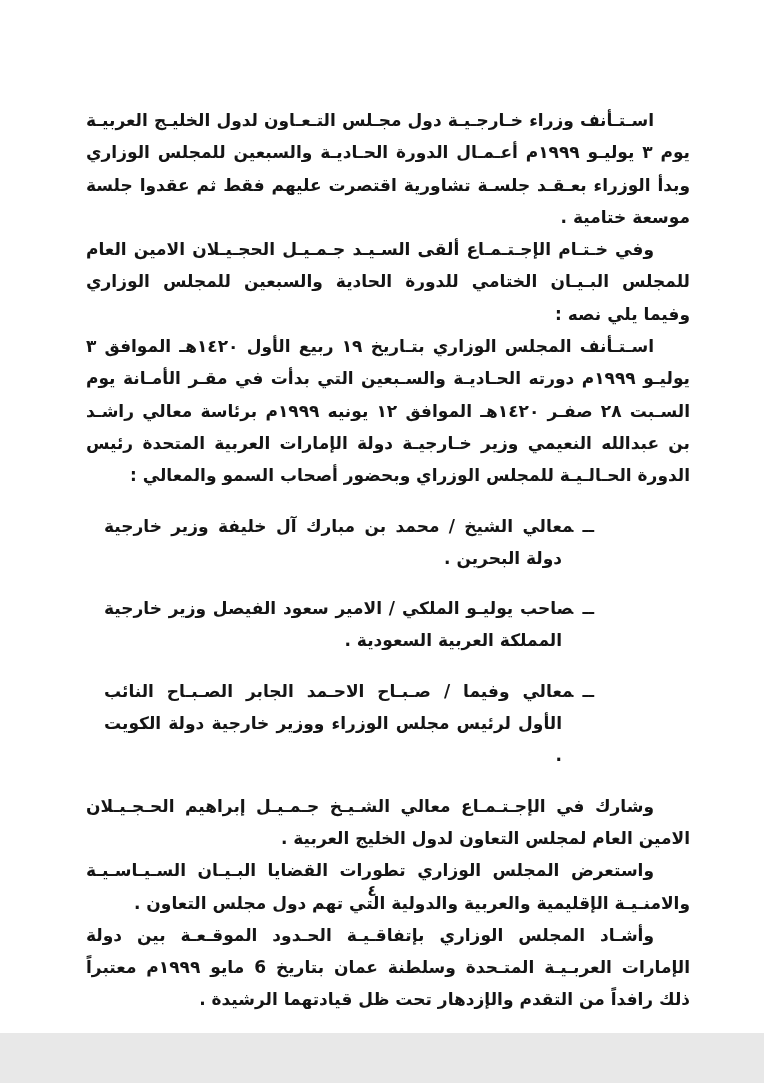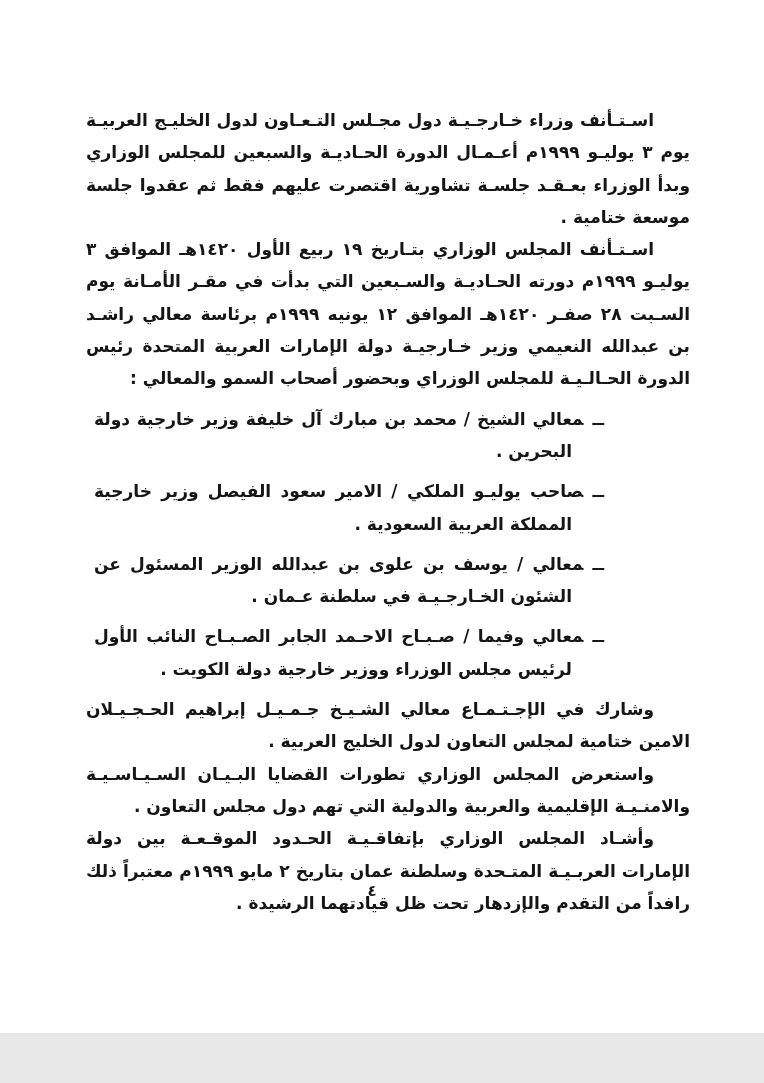--- a/index.html
+++ b/index.html
@@ -24,21 +24,21 @@
     font-size: 17px;
     font-weight: bold;
     line-height: 32.3px;
     letter-spacing: 0.1px;
   }
   .para {
     margin: 0;
     text-indent: 36px;
   }
   .bullet {
-    margin: 8px;
+    margin: 18px;
     padding-right: 110px;
     text-indent: -32px;
   }
   .dash {
     display: inline;
     margin-left: 9px;
     white-space: nowrap;
   }
   .page-number {
     position: absolute;
@@ -53,43 +53,41 @@
 </style>
 </head>
 <body>
 
 <div class="page" dir="rtl">
 
   <div class="content">
 
     <p class="para">اسـتـأنف وزراء خـارجـيـة دول مجـلس التـعـاون لدول الخليـج العربيـة يوم ٣ يوليـو ١٩٩٩م أعـمـال الدورة الحـاديـة والسبعين للمجلس الوزاري وبدأ الوزراء بعـقـد جلسـة تشاورية اقتصرت عليهم فقط ثم عقدوا جلسة موسعة ختامية .</p>
 
+    <p class="para">وفي خـتـام الإجـتـمـاع ألقى السـيـد جـمـيـل الحجـيـلان الامين العام للمجلس البـيـان الختامي للدورة الحادية والسبعين للمجلس الوزاري وفيما يلي نصه :</p>
 
     <p class="para">اسـتـأنف المجلس الوزاري بتـاريخ ١٩ ربيع الأول ١٤٢٠هـ الموافق ٣ يوليـو ١٩٩٩م دورته الحـاديـة والسـبعين التي بدأت في مقـر الأمـانة يوم السـبت ٢٨ صفـر ١٤٢٠هـ الموافق ١٢ يونيه ١٩٩٩م برئاسة معالي راشـد بن عبدالله النعيمي وزير خـارجيـة دولة الإمارات العربية المتحدة رئيس الدورة الحـالـيـة للمجلس الوزراي وبحضور أصحاب السمو والمعالي :</p>
 
     <div class="bullet">
       <span class="dash">ــ</span><span>معالي الشيخ / محمد بن مبارك آل خليفة وزير خارجية دولة البحرين .</span>
     </div>
 
     <div class="bullet">
       <span class="dash">ــ</span><span>صاحب يوليـو الملكي / الامير سعود الفيصل وزير خارجية المملكة العربية السعودية .</span>
     </div>
 
-    <div class="bullet">
-      <span class="dash">ــ</span><span>معالي / يوسف بن علوى بن عبدالله الوزير المسئول عن الشئون الخـارجـيـة في سلطنة عـمان .</span>
-    </div>
 
 
     <div class="bullet">
       <span class="dash">ــ</span><span>معالي وفيما / صـبـاح الاحـمد الجابر الصـبـاح النائب الأول لرئيس مجلس الوزراء ووزير خارجية دولة الكويت .</span>
     </div>
 
-    <p class="para">وشارك في الإجـتـمـاع معالي الشـيـخ جـمـيـل إبراهيم الحـجـيـلان الامين ختامية لمجلس التعاون لدول الخليج العربية .</p>
+    <p class="para">وشارك في الإجـتـمـاع معالي الشـيـخ جـمـيـل إبراهيم الحـجـيـلان الامين العام لمجلس التعاون لدول الخليج العربية .</p>
 
     <p class="para">واستعرض المجلس الوزاري تطورات القضايا البـيـان السـيـاسـيـة والامنـيـة الإقليمية والعربية والدولية التي تهم دول مجلس التعاون .</p>
 
-    <p class="para">وأشـاد المجلس الوزاري بإتفاقـيـة الحـدود الموقـعـة بين دولة الإمارات العربـيـة المتـحدة وسلطنة عمان بتاريخ ٢ مايو ١٩٩٩م معتبراً ذلك رافداً من التقدم والإزدهار تحت ظل قيادتهما الرشيدة .</p>
+    <p class="para">وأشـاد المجلس الوزاري بإتفاقـيـة الحـدود الموقـعـة بين دولة الإمارات العربـيـة المتـحدة وسلطنة عمان بتاريخ 6 مايو ١٩٩٩م معتبراً ذلك رافداً من التقدم والإزدهار تحت ظل قيادتهما الرشيدة .</p>
 
   </div>
 
   <div class="page-number">٤</div>
 
 </div>
 
 </body></html>

